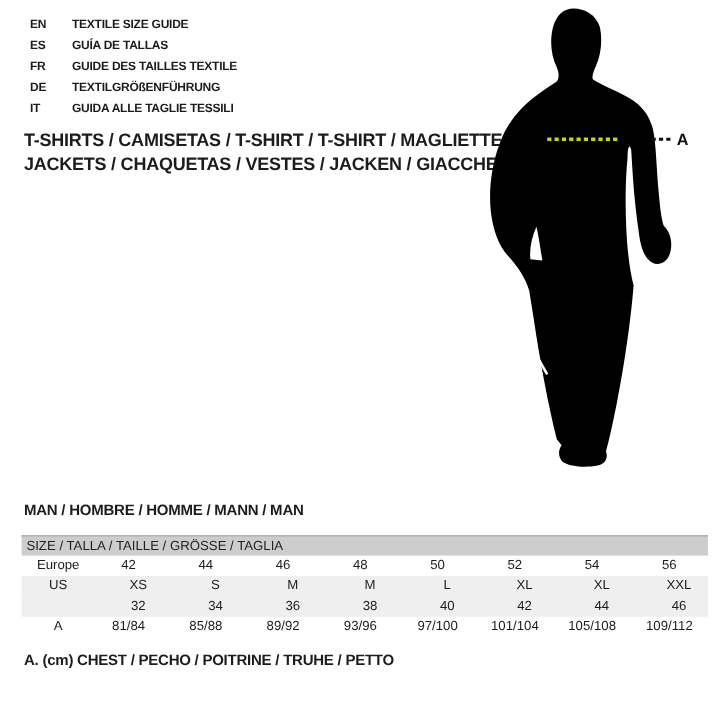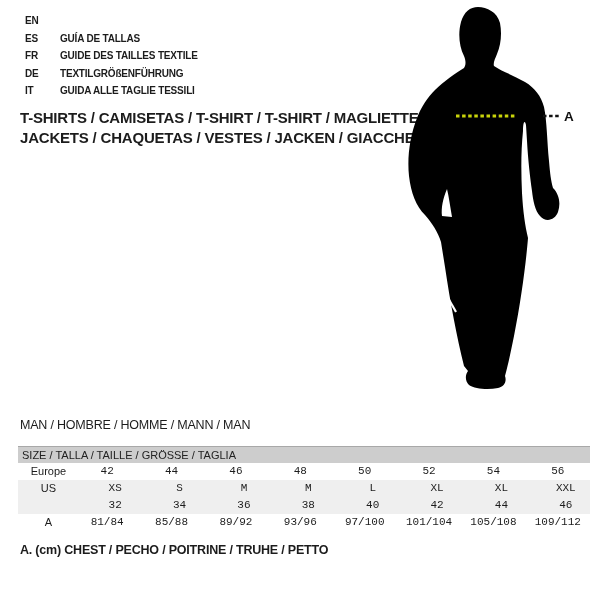--- a/index.html
+++ b/index.html
@@ -10,42 +10,43 @@
   
   .lang-list{position:absolute;left:25px;top:12px;}
   .lang-row{display:flex;line-height:17.5px;font-size:10px;font-weight:700;letter-spacing:-0.2px;}
   .lang-code{width:35px;}
   
   .categories{position:absolute;left:20px;top:108px;}
   .cat-line{line-height:19.5px;font-size:15px;font-weight:700;letter-spacing:-0.2px;white-space:nowrap;}
   
   .figure{position:absolute;left:395px;top:0;width:190px;height:405px;}
   
-  .section-title{position:absolute;left:20px;top:418px;font-size:12.5px;font-weight:400;letter-spacing:-0.2px;}
+  .section-title{position:absolute;left:20px;top:418px;font-size:12.5px;font-weight:700;letter-spacing:-0.2px;}
   
   .size-table{position:absolute;left:18px;top:446px;width:572px;font-size:11px;}
   .t-header{
     height:17px;line-height:17px;background:#cdcdcd;border-top:1px solid #a8a8a8;
     box-sizing:border-box;padding-left:4px;color:#222;
   }
   .t-row{display:grid;grid-template-columns:57px repeat(8,1fr);height:17px;line-height:17px;}
   .t-row.shaded{background:#efefef;gap:16px;}
   .t-label{padding-left:4px;text-align:center;}
-  .c{text-align:center;font-family:Liberation Mono, monospace;}
+  .c{text-align:center;}
   
   .footnote{position:absolute;left:20px;top:543px;font-size:12.5px;font-weight:700;letter-spacing:-0.2px;text-align:center;}
 </style>
 </head>
 <body>
 
 <div id="canvas">
 
   <div class="lang-list">
     <div class="lang-row">
       <span class="lang-code">EN</span>
+      <span class="lang-label">TEXTILE SIZE GUIDE</span>
     </div>
     <div class="lang-row">
       <span class="lang-code">ES</span>
       <span class="lang-label">GUÍA DE TALLAS</span>
     </div>
     <div class="lang-row">
       <span class="lang-code">FR</span>
       <span class="lang-label">GUIDE DES TAILLES TEXTILE</span>
     </div>
     <div class="lang-row">

